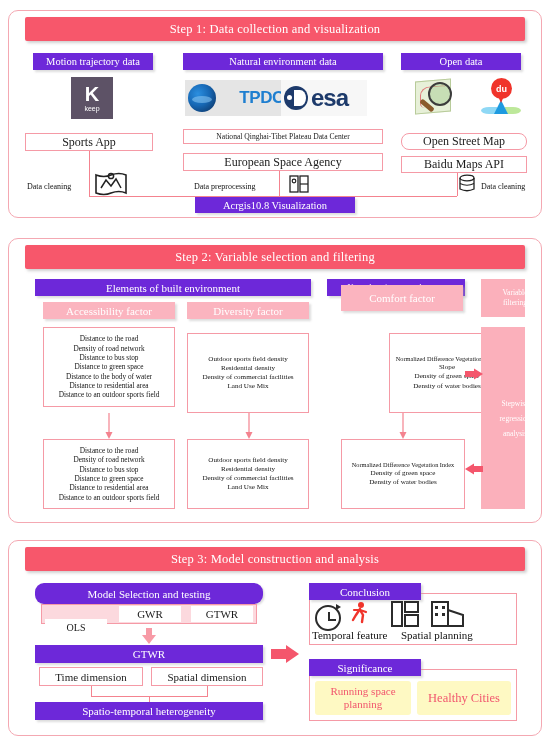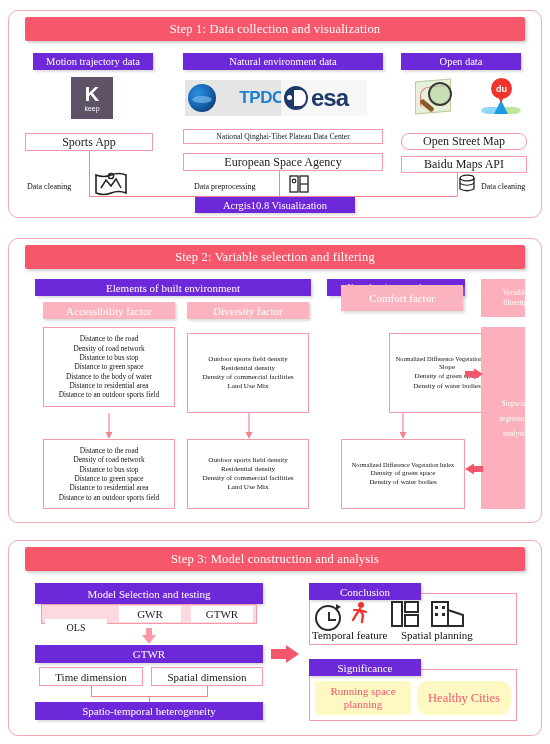--- a/index.html
+++ b/index.html
@@ -377,21 +377,21 @@
         <rect x="8" y="4" width="10" height="6" fill="#f4566c"></rect>
         <polygon points="0,7 9,1.5 9,12.5" fill="#f4566c"></polygon>
       </svg>
     </div>
   </div>
 
   <div class="step-panel" id="step3-panel">
 
     <div class="step-header" style="top:6px;">Step 3: Model construction and analysis</div>
 
-    <div class="pink-bar" style="left:26px; top:42px; width:228px; height:21px; font-size:11px;">Model Selection and testing</div>
+    <div class="pink-bar" style="left:26px; top:42px; width:228px; height:21px; font-size:11px;border-radius:9px;">Model Selection and testing</div>
 
     <div style="position:absolute; left:32px; top:63px; width:216px; height:20px; border:1px solid #f59aa6; background:#fcd9de;"></div>
     <div class="wbox" style="left:36px; top:78px; width:62px; height:16px; font-size:10px; border-color:#fff;">OLS</div>
     <div class="wbox" style="left:110px; top:65px; width:62px; height:16px; font-size:11px; border-color:#fff;">GWR</div>
     <div class="wbox" style="left:182px; top:65px; width:62px; height:16px; font-size:11px; border-color:#fff;">GTWR</div>
 
     <div class="down-arrow-pink" style="left:132px; top:87px;">
       <svg width="16" height="16" viewBox="0 0 16 16">
         <rect x="5" y="0" width="6" height="8" fill="#f79aa6"></rect>
         <polygon points="8,16 1,7 15,7" fill="#f79aa6"></polygon>
@@ -453,16 +453,16 @@
         </svg>
       </div>
     </div>
     <div style="position:absolute; left:303px; top:88px; font-size:11px; color:#111;">Temporal feature</div>
     <div style="position:absolute; left:392px; top:88px; font-size:11px; color:#111;">Spatial planning</div>
 
     <div style="position:absolute; left:300px; top:128px; width:208px; height:52px; border:1px solid #f59aa6;"></div>
     <div class="pink-bar" style="left:300px; top:118px; width:112px; height:17px; font-size:11px;">Significance</div>
 
     <div class="sig-chip" style="left:306px; top:140px; width:96px; height:34px; font-size:11px; line-height:1.15;">Running space planning</div>
-    <div class="sig-chip" style="left:408px; top:140px; width:94px; height:34px; font-size:12.5px;border-radius:11px;">Healthy Cities</div>
+    <div class="sig-chip" style="left:408px; top:140px; width:94px; height:34px; font-size:12.5px;">Healthy Cities</div>
   </div>
 
 </div>
 
 </body></html>

